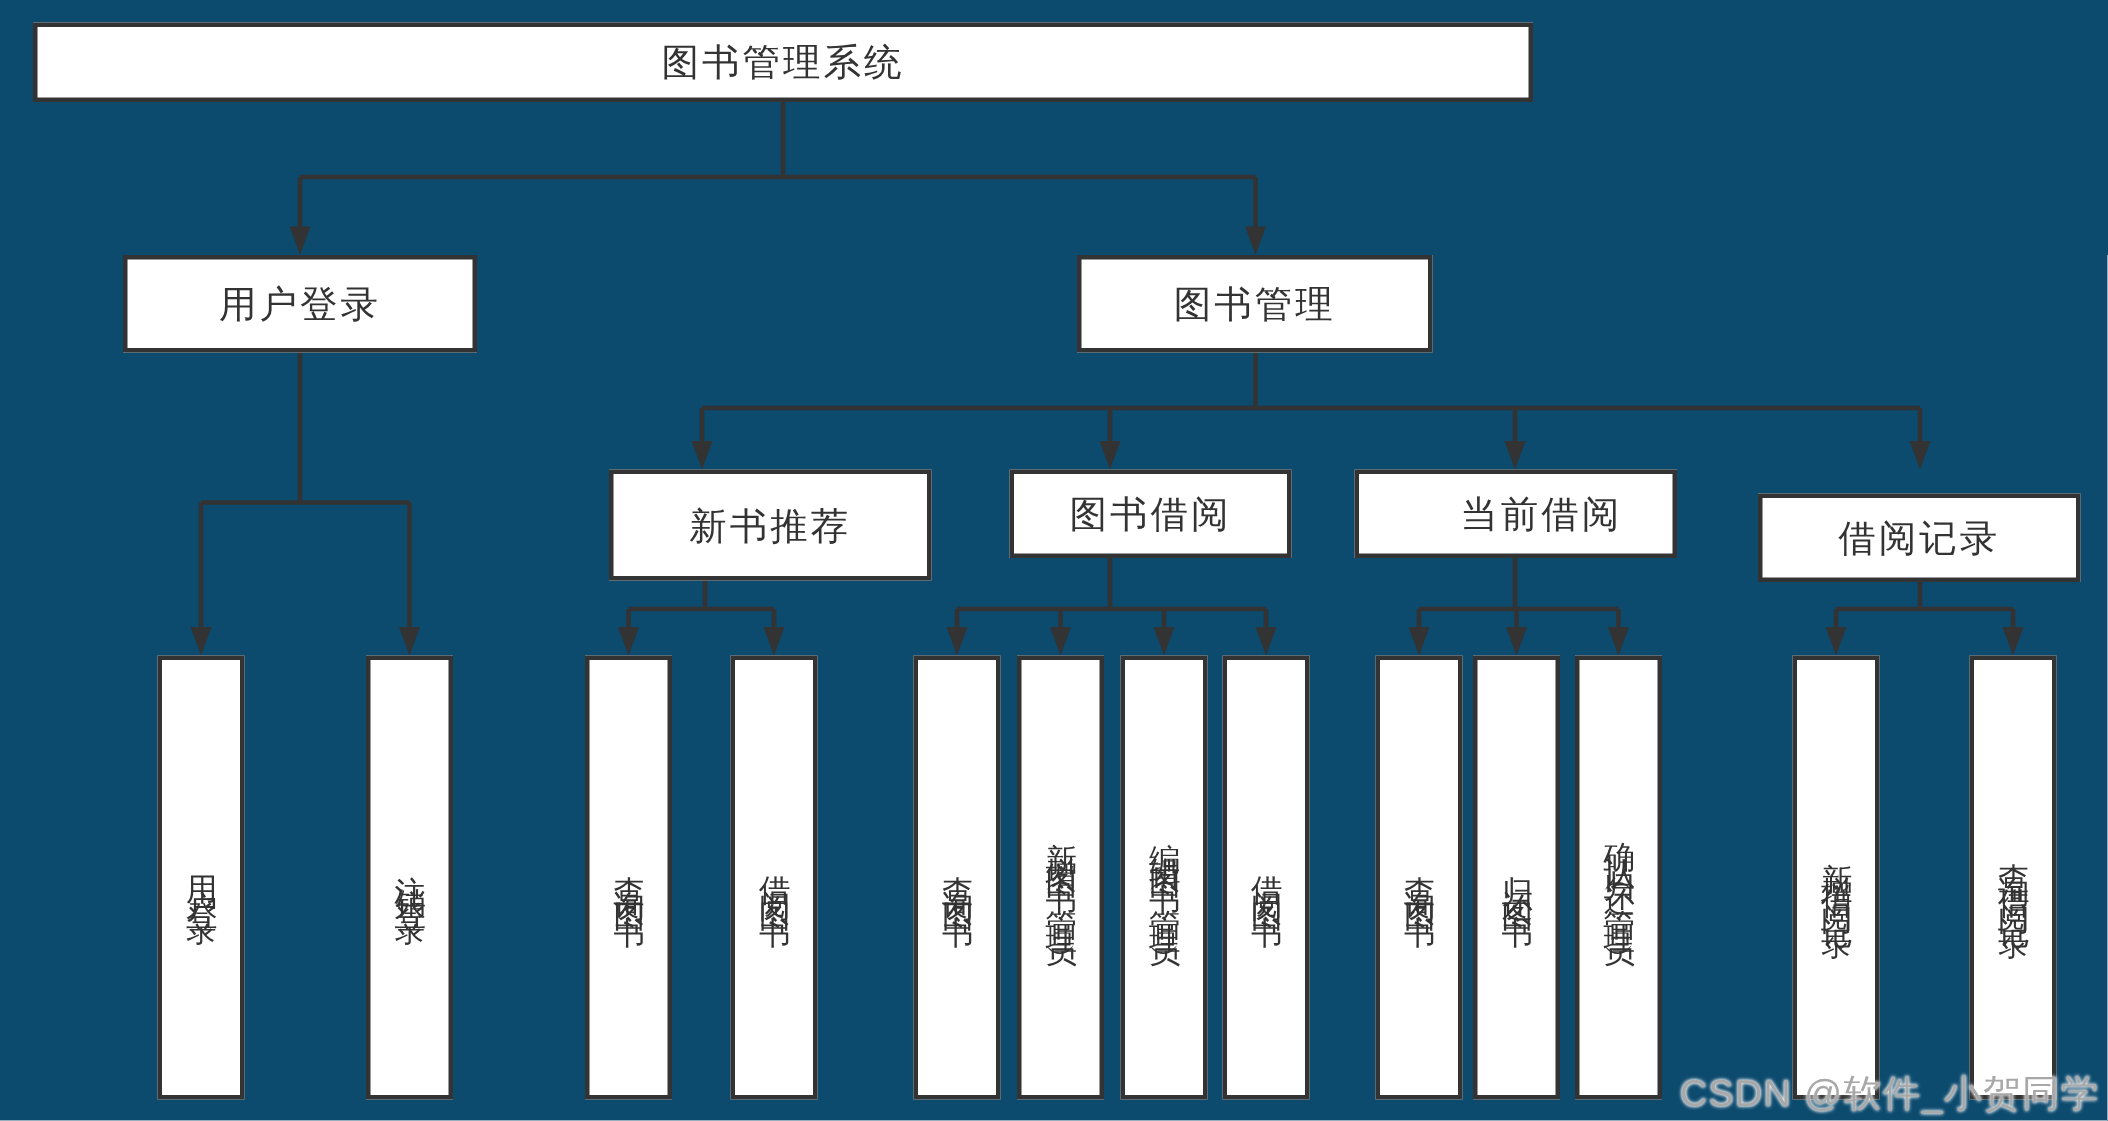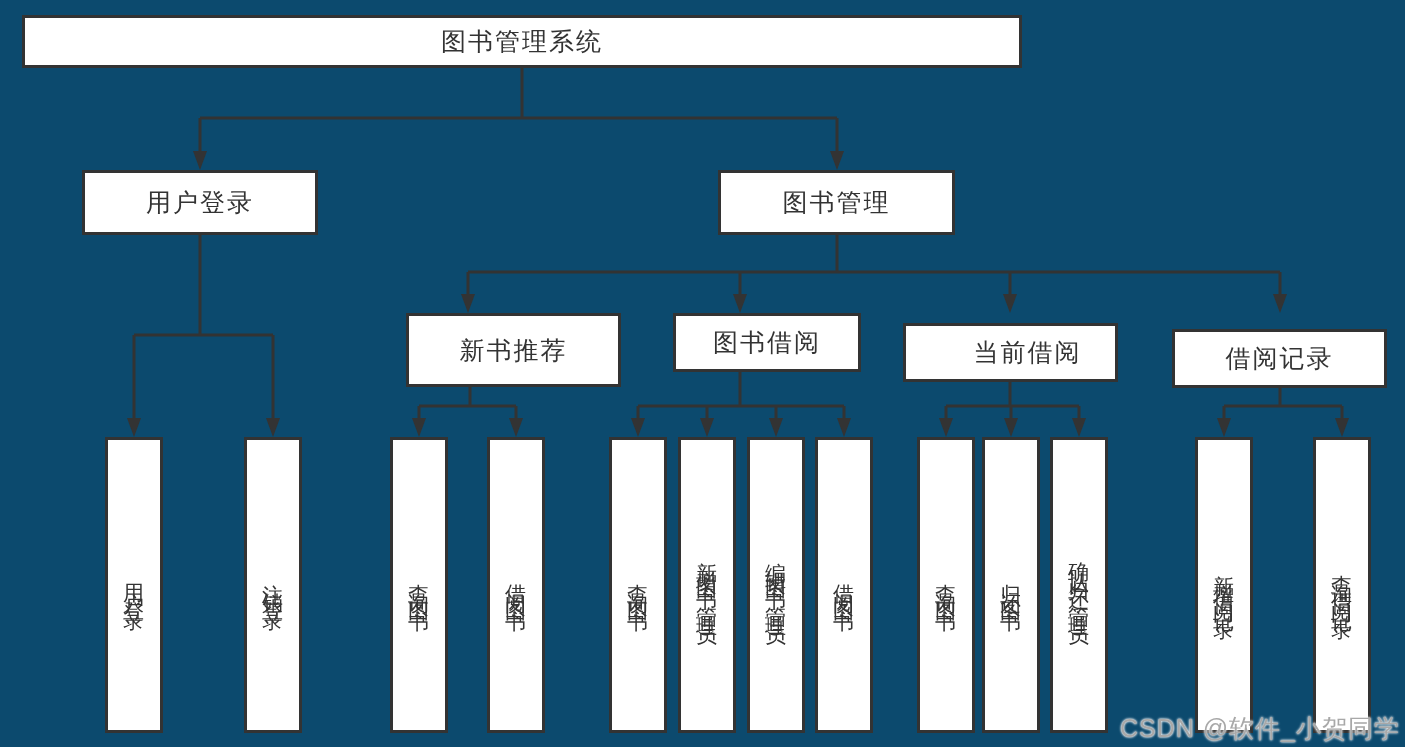--- a/index.html
+++ b/index.html
@@ -102,21 +102,21 @@
     <polygon points="1335,418 1349,418 1342,437"></polygon>
   </svg>
 
   <div class="box hbox" style="left:22px; top:15px; width:1000px; height:53px;">图书管理系统</div>
 
   <div class="box hbox" style="left:82px; top:170px; width:236px; height:65px;">用户登录</div>
   <div class="box hbox" style="left:718px; top:170px; width:237px; height:65px;">图书管理</div>
 
   <div class="box hbox" style="left:362px; top:313px; width:215px; height:74px;margin-left:44px;">新书推荐</div>
   <div class="box hbox" style="left:633px; top:313px; width:188px; height:59px;margin-left:40px;">图书借阅</div>
-  <div class="box hbox" style="left:903px; top:323px; width:215px; height:59px;padding-left:34px;">当前借阅</div>
+  <div class="box hbox" style="left:903px; top:313px; width:215px; height:59px;padding-left:34px;">当前借阅</div>
   <div class="box hbox" style="left:1172px; top:313px; width:215px; height:59px;margin-top:16px;">借阅记录</div>
 
   <div class="box vbox" style="left:105px; top:437px; width:58px; height:296px;">
     <span class="vtext">用户登录</span>
   </div>
   <div class="box vbox" style="left:244px; top:437px; width:58px; height:296px;">
     <span class="vtext">注销登录</span>
   </div>
 
   <div class="box vbox" style="left:390px; top:437px; width:58px; height:296px;">

